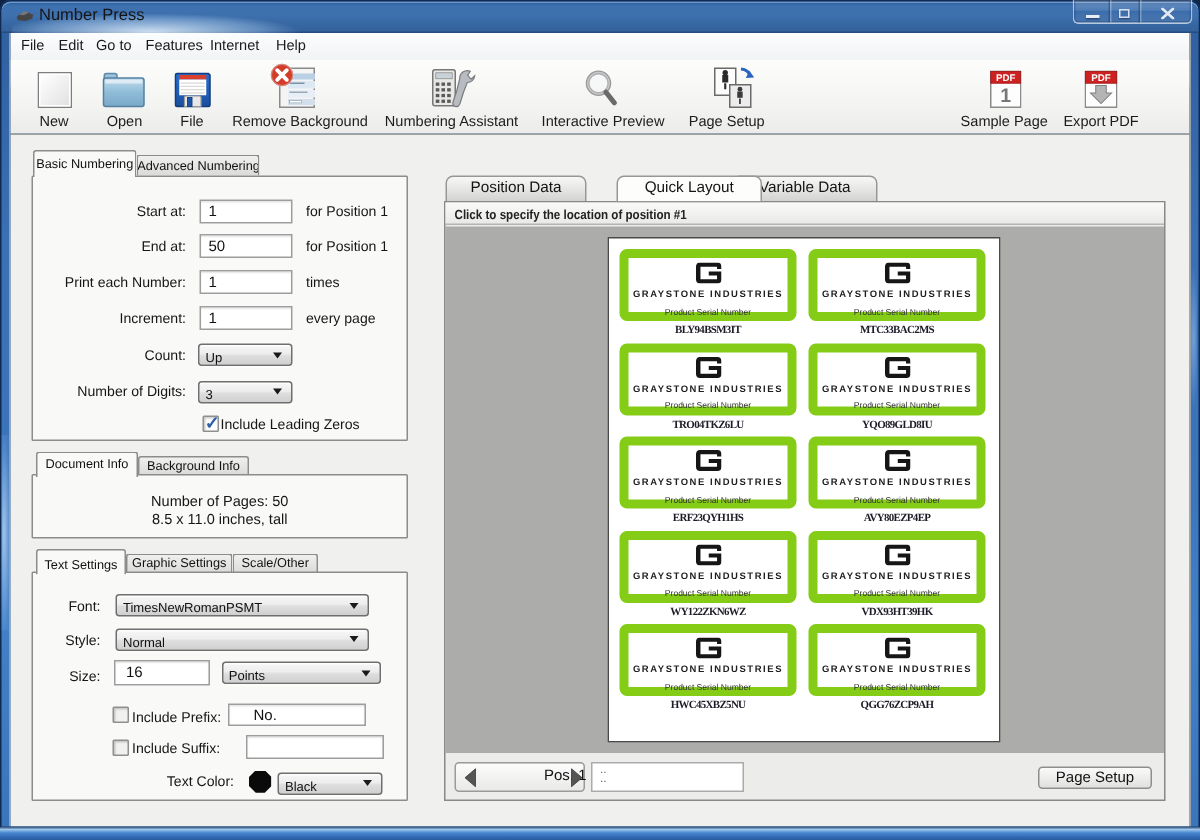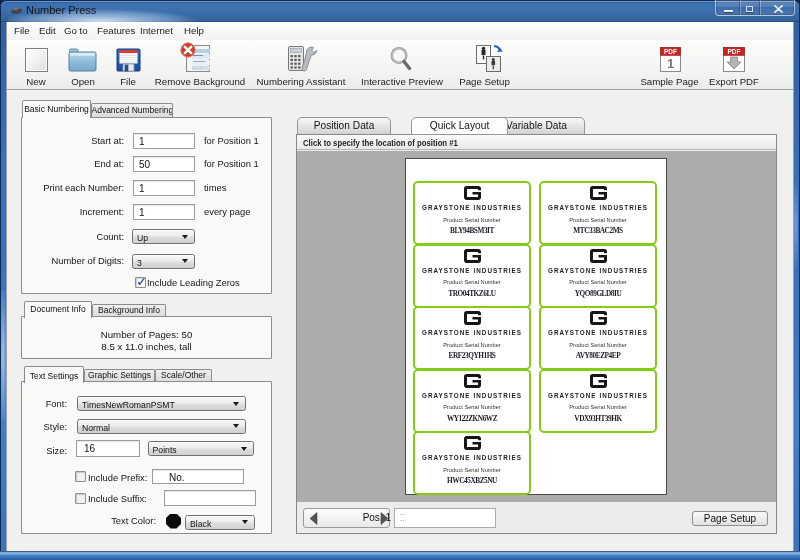--- a/index.html
+++ b/index.html
@@ -67,21 +67,21 @@
   .mactab { position:absolute; top:116.5px; height:18px; border:1px solid #979795;
     border-radius:5px 5px 0 0; font-size:10.2px; color:#141414; text-align:center; padding-top:2px;
     background:linear-gradient(180deg,#f8f8f7,#e2e2e0 60%,#d2d2d0); z-index:1; }
   .mactab.active { background:#fdfdfc; z-index:3;margin-left:20px; }
   #infobar { position:absolute; left:297px; top:135px; width:479px; height:15px;
     background:linear-gradient(180deg,#fafafa,#e9e9e7);
     border-bottom:1px solid #b4b4b2; font-size:8.8px; font-weight:bold; color:#222; padding:2.5px 0 0 6px; z-index:3; }
   #grayarea { position:absolute; left:297px; top:151px; width:479px; height:351px; background:#acacaa; z-index:3; }
 
   #page { position:absolute; left:108px; top:6.5px; width:261.5px; height:337px; background:#fff; border:1px solid #4a4a4a; }
-  .card { position:absolute; width:118px; height:64px; background:#fff; border:2px solid #84cc16; border-radius:5px;margin-top:15px; }
+  .card { position:absolute; width:118px; height:48px; background:#fff; border:6px solid #84cc16; border-radius:5px; }
   .cardG { position:absolute; left:50%; margin-left:-8.5px; top:3px; }
   .cardname { position:absolute; left:-10px; right:-10px; top:21px; text-align:center; font-size:6.3px; font-weight:bold;
     letter-spacing:1.05px; color:#1d1d1d; white-space:nowrap; }
   .cardpsn { position:absolute; left:0; right:0; top:33.5px; text-align:center; font-size:5.7px; color:#333; }
   .cardserial { position:absolute; left:0; right:0; top:43px; text-align:center; font-family:"Liberation Serif",serif;
     font-size:7.3px; font-weight:bold; letter-spacing:-0.45px; color:#1c1c28; }
 
   #poswrap { position:absolute; left:303px; top:508px; width:87px; height:20px; border:1px solid #9a9a98;
     border-radius:3px; background:linear-gradient(180deg,#fcfcfc,#e9e9e7); z-index:4; }
   #posfield { position:absolute; left:394px; top:508px; width:102px; height:20px; border:1px solid #ababab;
@@ -388,20 +388,28 @@
         <div class="cardserial">VDX93HT39HK</div>
       </div>
     <div class="card" style="left:7px;top:257.5px">
         <div class="cardG"><svg width="17" height="14" viewBox="0 0 16 13" preserveAspectRatio="none">
             <path d="M2.5 0 C1 0 0 1 0 2.5 L0 10.5 C0 12 1 13 2.5 13 L13.5 13 C15 13 16 12 16 10.5 L16 5.5 L8 5.5 L8 8 L13.2 8 L13.2 10.3 L2.8 10.3 L2.8 2.7 L13.2 2.7 L13.2 4 L16 4 L16 2.5 C16 1 15 0 13.5 0 Z" fill="#161616"></path>
           </svg></div>
         <div class="cardname">GRAYSTONE INDUSTRIES</div>
         <div class="cardpsn">Product Serial Number</div>
         <div class="cardserial">HWC45XBZ5NU</div>
       </div>
+    <div class="card" style="left:133px;top:257.5px">
+        <div class="cardG"><svg width="17" height="14" viewBox="0 0 16 13" preserveAspectRatio="none">
+            <path d="M2.5 0 C1 0 0 1 0 2.5 L0 10.5 C0 12 1 13 2.5 13 L13.5 13 C15 13 16 12 16 10.5 L16 5.5 L8 5.5 L8 8 L13.2 8 L13.2 10.3 L2.8 10.3 L2.8 2.7 L13.2 2.7 L13.2 4 L16 4 L16 2.5 C16 1 15 0 13.5 0 Z" fill="#161616"></path>
+          </svg></div>
+        <div class="cardname">GRAYSTONE INDUSTRIES</div>
+        <div class="cardpsn">Product Serial Number</div>
+        <div class="cardserial">QGG76ZCP9AH</div>
+      </div>
   </div>
 </div>
 
 <div id="poswrap">
   <svg class="abs" style="left:5px;top:3px" width="9" height="13" viewBox="0 0 9 13">
       <path d="M8 0.5 L1 6.5 L8 12.5 Z" fill="#555" stroke="#333" stroke-width=".5"></path>
     </svg>
   <div class="abs" style="left:0;top:3px;width:87px;text-align:right;font-size:10px;color:#111">Pos. 1</div>
   <svg class="abs" style="left:76px;top:3px" width="9" height="13" viewBox="0 0 9 13">
       <path d="M1 0.5 L8 6.5 L1 12.5 Z" fill="#555" stroke="#333" stroke-width=".5"></path>

